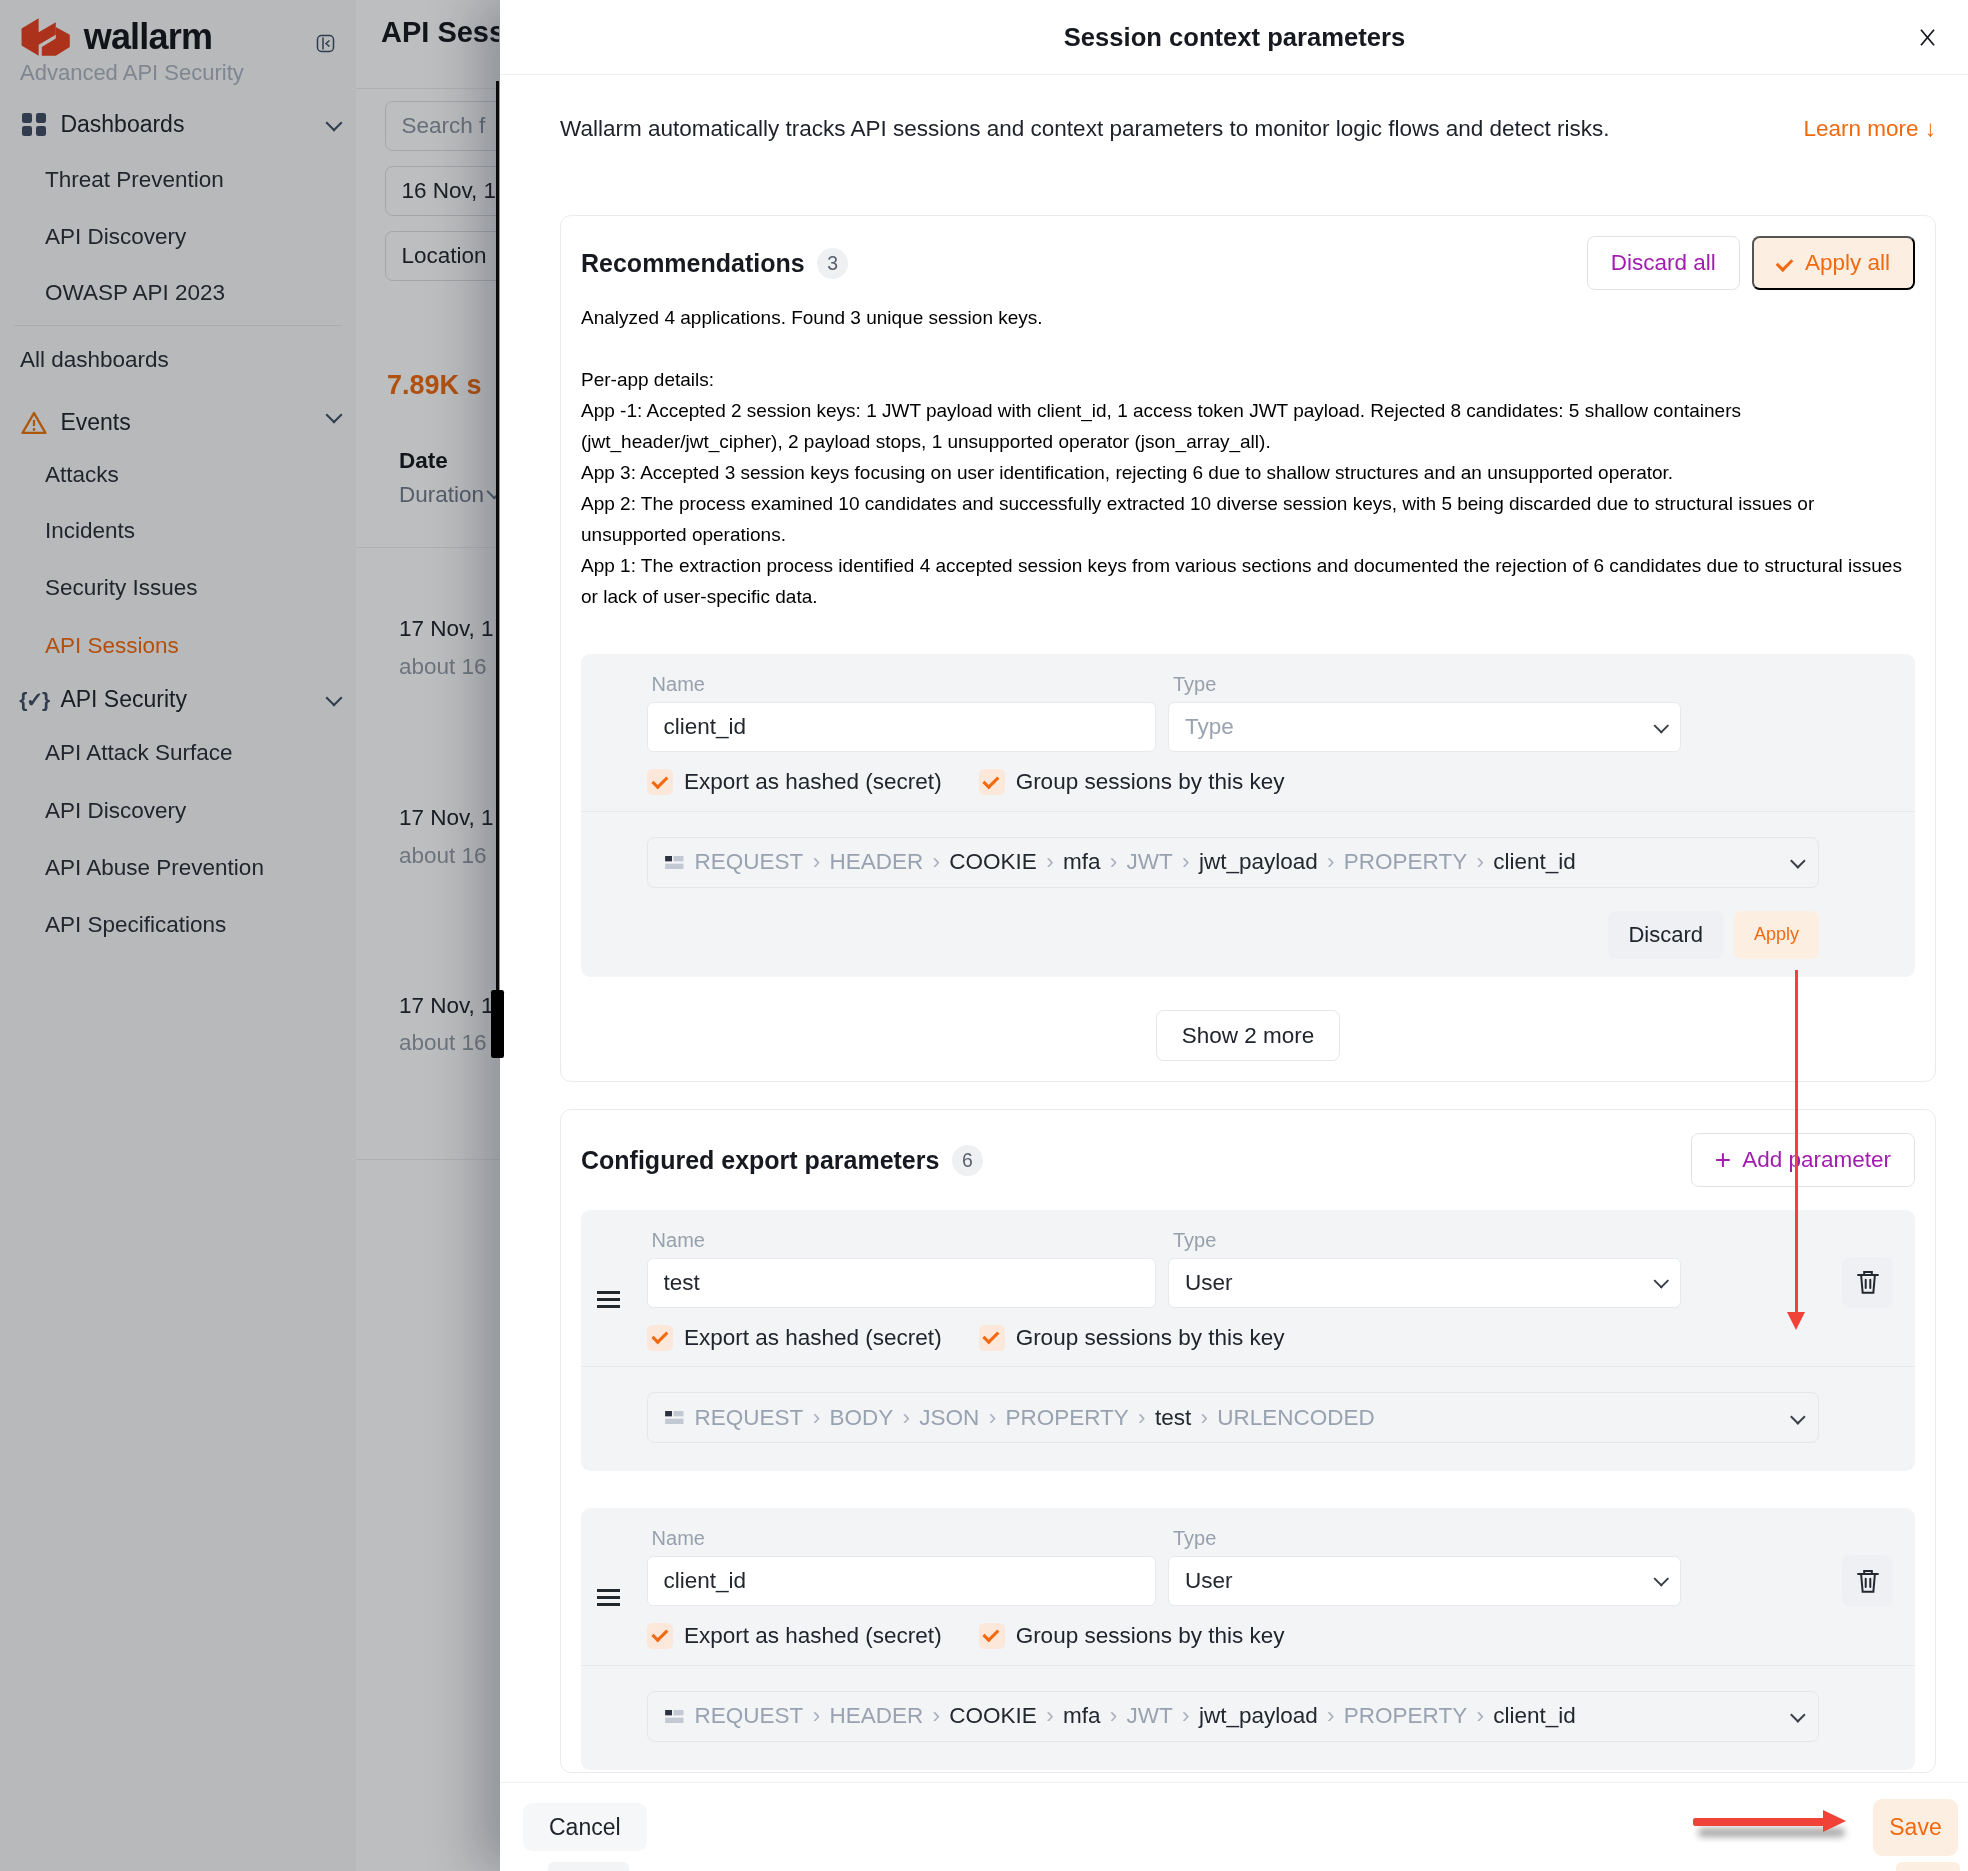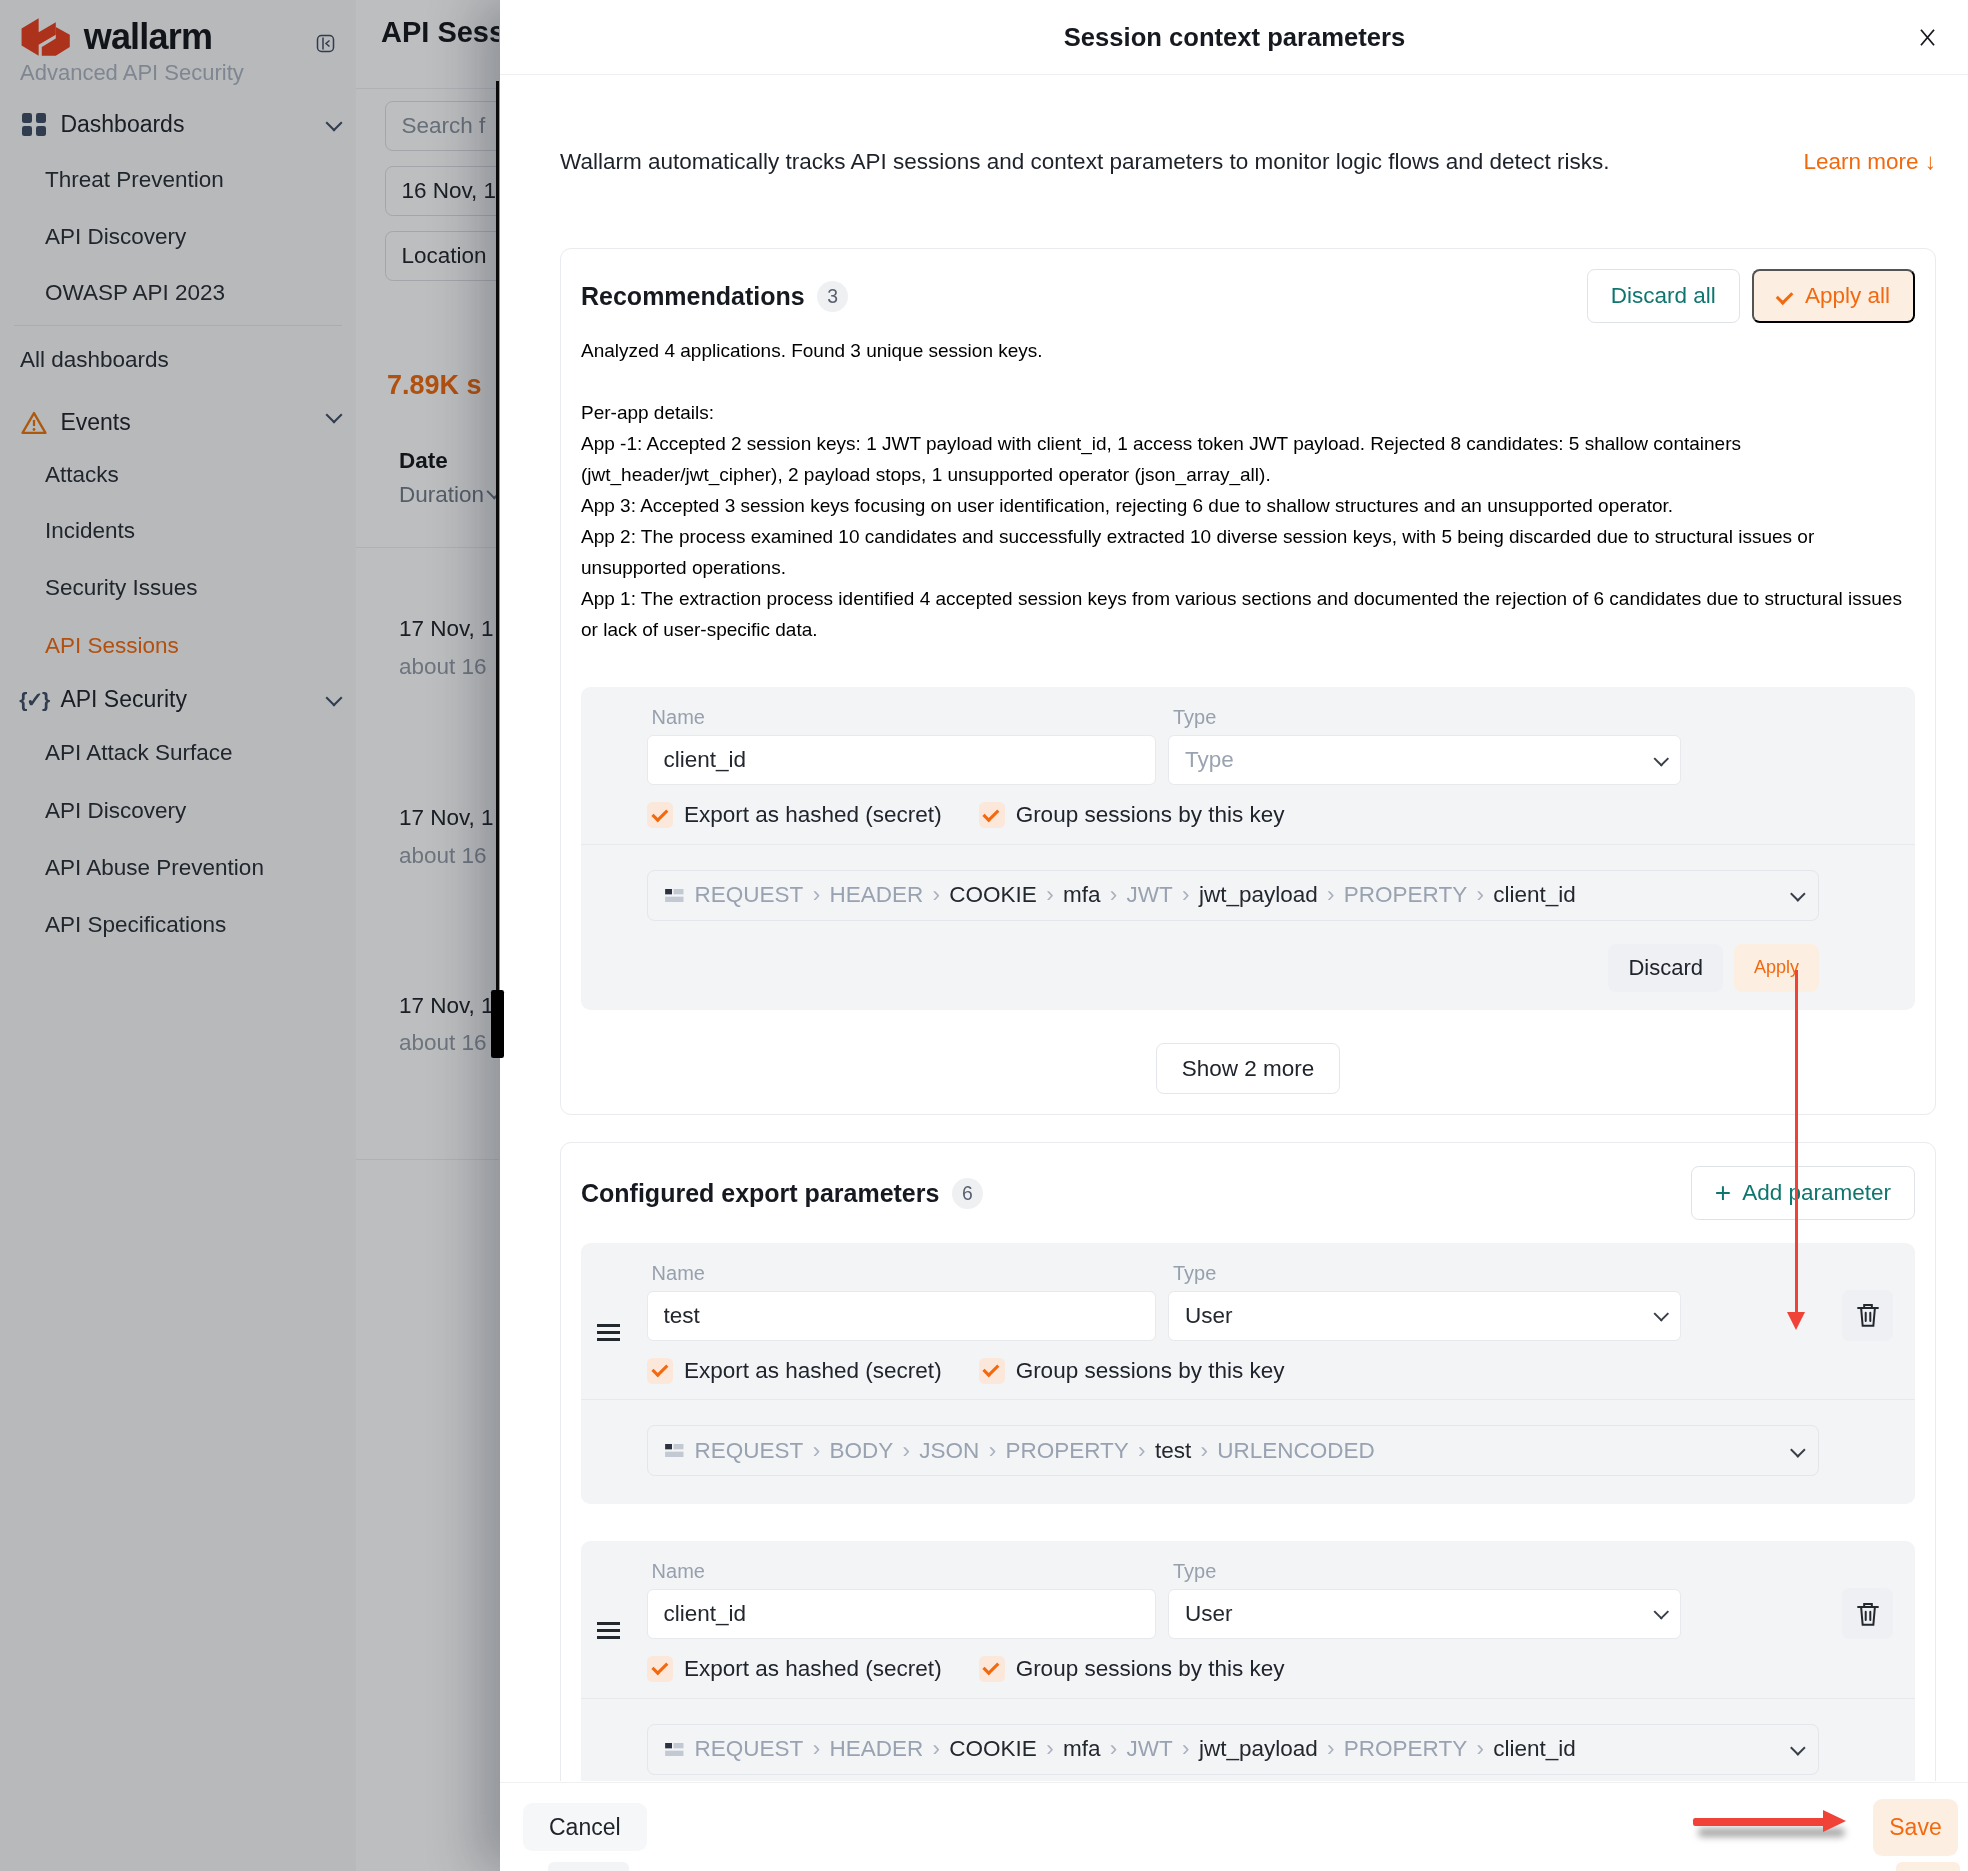--- a/index.html
+++ b/index.html
@@ -47,36 +47,36 @@
   
   .dim{position:absolute;left:0;top:0;width:500px;height:1871px;background:rgba(10,13,18,0.27);z-index:5;}
   .black-line{position:absolute;left:496px;top:81px;width:3.1px;height:977px;background:#0b0b0b;z-index:12;}
   .black-thumb{position:absolute;left:491px;top:990px;width:13px;height:68px;background:#000;border-radius:2.3px;z-index:12;}
   
   .modal{position:absolute;left:500px;top:0;width:1469px;height:1871px;background:#fff;z-index:10;
          box-shadow:-23px 0 46px rgba(15,23,42,.25);}
   .modal-header{position:absolute;top:0;left:0;right:0;height:74px;border-bottom:1.5px solid #edeff2;}
   .modal-title{text-align:center;line-height:74px;font-size:25.6px;font-weight:700;color:#16191f;}
   .modal-close{position:absolute;right:26px;top:22px;width:31px;height:31px;display:flex;align-items:center;justify-content:center;}
-  .modal-body{position:absolute;top:76px;left:0;right:0;bottom:90px;overflow:hidden;margin-top:33px;}
+  .modal-body{position:absolute;top:76px;left:0;right:0;bottom:90px;overflow:hidden;}
   .intro-row{position:absolute;top:40px;left:60px;right:33px;display:flex;align-items:center;}
   .intro-text{font-size:22.5px;color:#1d2129;}
   .learn-more{margin-left:auto;font-size:22.5px;color:#f1690e;white-space:nowrap;}
   .card{position:absolute;left:60px;right:33px;border:1.5px solid #e9ebee;border-radius:11px;
         background:#fff;padding:20px;box-sizing:border-box;}
   .card-rec{top:139px;}
   .card-cfg{top:1033px;height:664px;overflow:hidden;padding-top:23px;}
   .card-head{display:flex;align-items:center;}
   .card-title{font-size:25px;font-weight:700;color:#16191f;}
   .badge{width:31px;height:31px;border-radius:50%;background:#eef0f2;color:#596070;font-size:19.4px;
          display:flex;align-items:center;justify-content:center;margin-left:12.4px;}
   .head-btns{margin-left:auto;display:flex;gap:12.4px;align-items:center;}
   .btn{display:flex;align-items:center;justify-content:center;border-radius:7.7px;font-size:22.5px;
        box-sizing:border-box;white-space:nowrap;}
-  .btn-outline{height:54px;padding:0 23px;border:1.5px solid #dfe2e6;background:#fff;color:#0f766e;}
+  .btn-outline{height:54px;padding:0 23px;border:1.5px solid #dfe2e6;background:#fff;color:#a21caf;}
   .btn-peach{height:54px;padding:0 23px;background:#fdeee2;color:#f2690f;}
   .rec-details{margin-top:12.4px;font-size:19px;line-height:31px;color:#000000;white-space:pre-line;}
   .panel{margin-top:42px;background:#f3f4f6;border-radius:9.3px;padding:18.6px 22px 18.6px 66px;position:relative;}
   .panel.param{margin-top:23px;padding-bottom:28px;}
   .panel.param2{margin-top:37px;}
   .fields{display:flex;gap:12.4px;align-items:flex-end;}
   .f-name{width:509px;}
   .f-type{width:513px;}
   .f-label{font-size:20px;color:#97a0ad;margin:0 0 6.2px 4.6px;}
   .tin{width:100%;height:50px;box-sizing:border-box;border:1.5px solid #e7e9ed;border-radius:6.2px;

